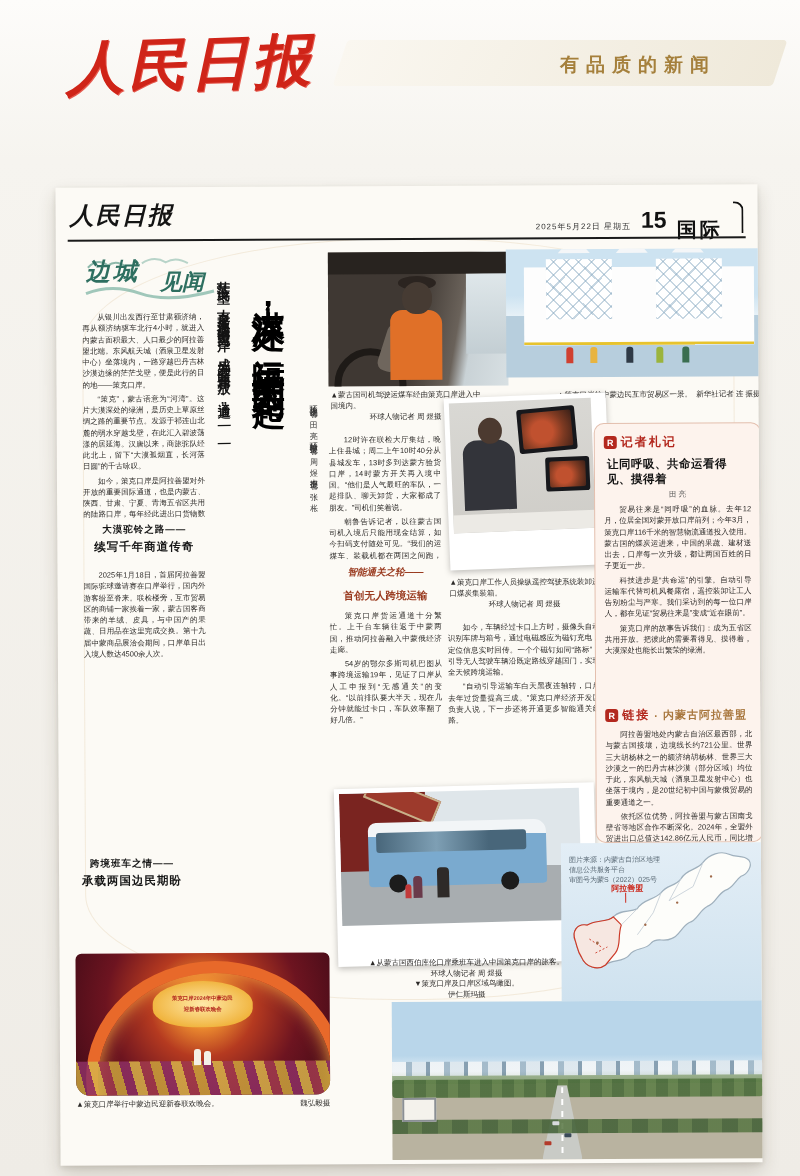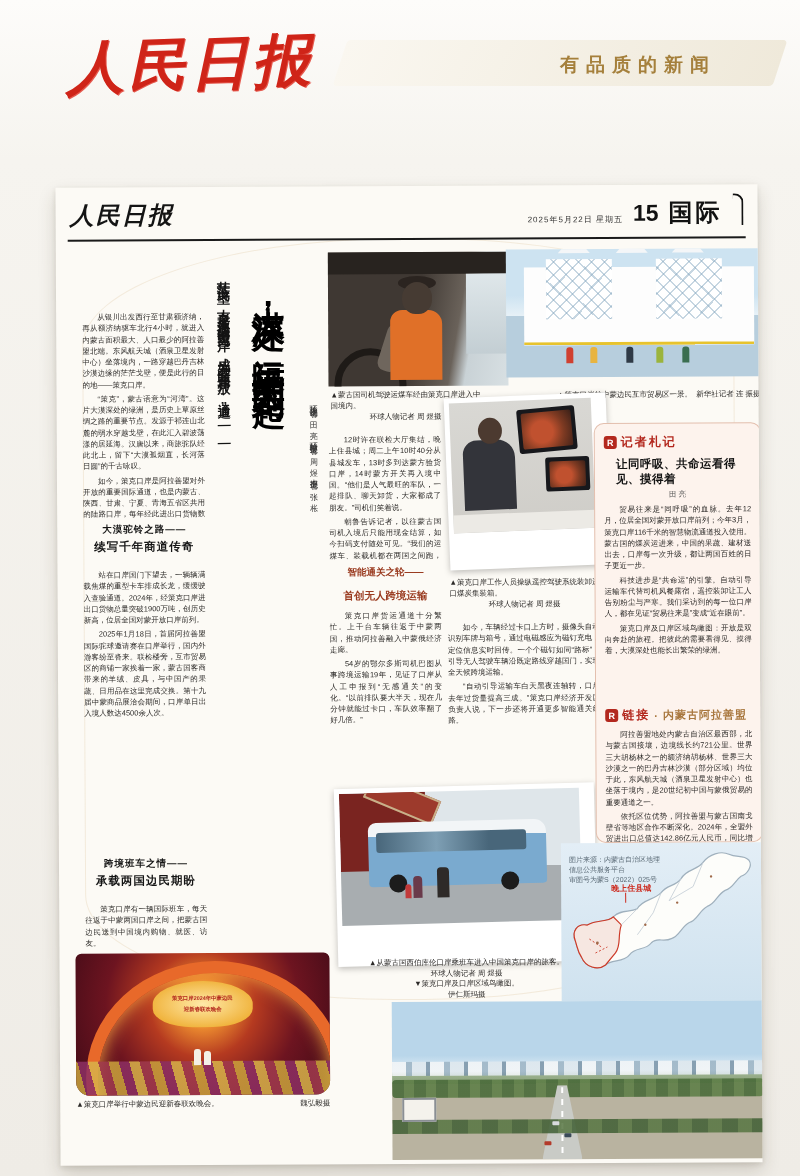--- a/index.html
+++ b/index.html
@@ -19,38 +19,38 @@
   .page{left:58px;top:186px;width:702px;height:978px;background:#fcfaf5;
     box-shadow:0 8px 18px rgba(60,50,30,.18),0 2px 5px rgba(60,50,30,.12);
     transform:rotate(-.3deg);overflow:hidden;}
   .deco-arc{left:26px;top:52px;width:650px;height:760px;border:1px solid #ecdfc9;
     border-radius:48%/14%;opacity:.6;}
   .ph-logo{left:14px;top:12px;font-family:"Liberation Serif","DejaVu Serif",serif;
     font-style:italic;font-weight:900;font-size:24px;color:#141414;letter-spacing:2px;}
   .ph-right{right:14px;top:12px;display:flex;align-items:center;gap:10px;}
   .ph-date{font-size:8px;color:#333;letter-spacing:1px;padding-top:12px;}
   .ph-num{font-size:23px;font-weight:900;color:#111;}
-  .ph-sec{font-size:24px;font-weight:900;color:#111;letter-spacing:3px;}
+  .ph-sec{font-size:20px;font-weight:900;color:#111;letter-spacing:3px;margin-top:20px;}
   .ph-bracket{width:9px;height:30px;border-right:2.5px solid #111;border-top:2.5px solid #111;
     border-top-right-radius:9px;margin-top:-6px;}
   .ph-rule{left:12px;top:52px;width:678px;height:2px;background:#1a1a1a;}
   
   .col-logo{left:26px;top:66px;width:140px;height:52px;}
   .col-logo .w1{position:absolute;left:4px;top:2px;font-family:"Liberation Serif",serif;
     font-style:italic;font-weight:900;font-size:24px;color:#2e6f60;letter-spacing:3px;}
   .col-logo .w2{position:absolute;left:78px;top:14px;font-family:"Liberation Serif",serif;
     font-style:italic;font-weight:900;font-size:22px;color:#2e6f60;}
   
   .bodytxt{font-size:7.5px;line-height:1.5;color:#2c2a28;text-align:justify;overflow:hidden;}
   .bodytxt p{margin:0 0 3px;text-indent:2em;}
   .subhead{width:122px;text-align:center;color:#151515;}
   .subhead .l1{font-size:9.5px;font-weight:700;letter-spacing:1px;}
   .subhead .l2{font-size:11.5px;font-weight:900;margin-top:3px;letter-spacing:1px;}
   .subheadA{width:112px;text-align:center;color:#9a3b20;}
-  .subheadA .l1{font-size:9.5px;font-weight:700;}
+  .subheadA .l1{font-size:9.5px;font-weight:700;font-style:italic;}
   .subheadA .l2{font-size:10.5px;font-weight:900;margin-top:10px;}
   .v{writing-mode:vertical-rl;text-orientation:upright;}
   .kicker{left:158px;top:84px;height:570px;font-size:13px;font-weight:700;
     letter-spacing:3px;color:#141414;}
   .headline{left:189px;top:94px;height:640px;font-size:33px;font-weight:900;
     letter-spacing:4px;color:#000;font-family:"Liberation Sans",sans-serif;}
   .byline-v{left:250px;top:212px;height:210px;font-size:8px;color:#333;letter-spacing:1px;}
   .cap{font-size:7.5px;line-height:1.45;color:#2c2a28;}
   .credit{font-size:7.5px;color:#2c2a28;}
   
@@ -118,21 +118,21 @@
   .aerial .board{position:absolute;left:10px;top:96px;width:30px;height:20px;background:#f4f2ec;border:2px solid #8a8f94;}
   .aerial .car{position:absolute;width:7px;height:4px;border-radius:1px;}
   
   .panel{left:537px;top:238px;width:167px;height:420px;background:#fdf3ed;
     border:1px solid #e3bfae;border-radius:10px;padding:10px 9px;box-sizing:border-box;overflow:hidden;}
   .boxlabel{display:flex;align-items:center;gap:4px;}
   .boxlabel .ic{width:13px;height:13px;background:#b3281e;color:#fff;font-size:9px;font-weight:900;
     display:flex;align-items:center;justify-content:center;border-radius:3px;}
   .boxlabel .tt{font-size:12px;font-weight:900;color:#b3281e;letter-spacing:2px;}
   .boxlabel .topic{font-size:11px;font-weight:900;color:#a9783f;letter-spacing:1px;}
-  .notes-title{font-size:11.5px;font-weight:900;color:#141414;margin:6px 12px 3px;letter-spacing:.5px;}
+  .notes-title{font-size:11.5px;font-weight:900;color:#141414;margin:6px 3px 3px;letter-spacing:.5px;}
   .notes-byline{text-align:center;font-size:7.5px;color:#555;margin-bottom:4px;}
   .panel .bodytxt{font-size:7.5px;}
   
   .mapblock{left:502px;top:658px;width:202px;height:158px;background:linear-gradient(#e3eef6,#cfe2ef);overflow:hidden;}
   .map-src{position:absolute;left:8px;top:12px;font-size:7px;line-height:1.45;color:#5a6a76;}
   .map-label{position:absolute;left:50px;top:40px;font-size:8px;font-weight:900;color:#cc2a1e;}
   .map-label::after{content:"";position:absolute;left:14px;top:10px;width:1px;height:10px;background:#cc2a1e;}
   
   .capblock{color:#2c2a28;}
   .center{text-align:center;}
@@ -152,40 +152,45 @@
 
     <div class="abs ph-logo">人民日报</div>
     <div class="abs ph-right">
       <span class="ph-date">2025年5月22日 星期五</span>
       <span class="ph-num">15</span>
       <span class="ph-sec">国际</span>
       <span class="ph-bracket"></span>
     </div>
     <div class="abs ph-rule"></div>
 
+    <div class="abs col-logo">
+      <svg width="140" height="52" viewBox="0 0 140 52">
+        <path d="M6 14 Q16 4 26 12 Q34 6 44 13" fill="none" stroke="#8fb9ab" stroke-width="2"></path>
+        <path d="M60 10 Q72 2 84 9 Q94 3 106 10" fill="none" stroke="#b8d4c9" stroke-width="2"></path>
+        <path d="M4 40 Q30 30 58 40 T132 38" fill="none" stroke="#79b1a1" stroke-width="3" opacity=".7"></path>
+      </svg>
+      <span class="w1">边城</span>
+      <span class="w2">见闻</span>
+    </div>
 
     <div class="abs bodytxt" style="left:26px;top:124px;width:122px;height:208px;">
       <p>从银川出发西行至甘肃额济纳，再从额济纳驱车北行4小时，就进入内蒙古面积最大、人口最少的阿拉善盟北端。东风航天城（酒泉卫星发射中心）坐落境内，一路穿越巴丹吉林沙漠边缘的茫茫戈壁，便是此行的目的地——策克口岸。</p>
       <p>“策克”，蒙古语意为“河湾”。这片大漠深处的绿洲，是历史上草原丝绸之路的重要节点。发源于祁连山北麓的弱水穿越戈壁，在此汇入碧波荡漾的居延海。汉唐以来，商旅驼队经此北上，留下“大漠孤烟直，长河落日圆”的千古咏叹。</p>
       <p>如今，策克口岸是阿拉善盟对外开放的重要国际通道，也是内蒙古、陕西、甘肃、宁夏、青海五省区共用的陆路口岸，每年经此进出口货物数百万吨，出入境人员数十万人次。</p>
     </div>
     <div class="abs subhead" style="left:26px;top:336px;">
       <div class="l1">大漠驼铃之路——</div>
       <div class="l2">续写千年商道传奇</div>
     </div>
     <div class="abs bodytxt" style="left:26px;top:382px;width:122px;height:282px;">
-      <p>站在口岸国门下望去，一辆辆满载焦煤的重型卡车排成长龙，缓缓驶入查验通道。2024年，经策克口岸进出口货物总量突破1900万吨，创历史新高，位居全国对蒙开放口岸前列。</p>
       <p>2025年1月18日，首届阿拉善盟国际驼球邀请赛在口岸举行，国内外游客纷至沓来。联检楼旁，互市贸易区的商铺一家挨着一家，蒙古国客商带来的羊绒、皮具，与中国产的果蔬、日用品在这里完成交换。第十九届中蒙商品展洽会期间，口岸单日出入境人数达4500余人次。</p>
     </div>
-    <div class="abs subhead" style="left:26px;top:670px;">
+    <div class="abs subhead" style="left:12px;top:670px;">
       <div class="l1">跨境班车之情——</div>
       <div class="l2">承载两国边民期盼</div>
-    </div>
-    <div class="abs bodytxt" style="left:26px;top:716px;width:122px;height:46px;">
-      <p>策克口岸有一辆国际班车，每天往返于中蒙两国口岸之间，把蒙古国边民送到中国境内购物、就医、访友。</p>
     </div>
 
     <div class="abs v kicker">茫茫戈壁、古老居延海边的策克口岸，成为五省区共用开放“通道”——</div>
     <div class="abs v headline">大漠深处，远隔千里的人走到一起</div>
     <div class="abs v byline-v">环球人物记者 田 亮　环球时报记者 周 煜　本报记者 张 枨</div>
 
     <div class="abs photo driver">
       <div class="roof"></div>
       <div class="win"></div>
       <div class="wheel"></div>
@@ -276,21 +281,21 @@
     <div class="abs panel">
       <div class="boxlabel">
         <span class="ic">R</span>
         <span class="tt">记者札记</span>
       </div>
       <div class="notes-title">让同呼吸、共命运看得见、摸得着</div>
       <div class="notes-byline">田 亮</div>
       <div class="bodytxt" style="height:196px;">
         <p>贸易往来是“同呼吸”的血脉。去年12月，位居全国对蒙开放口岸前列；今年3月，策克口岸116千米的智慧物流通道投入使用。蒙古国的煤炭运进来，中国的果蔬、建材送出去，口岸每一次升级，都让两国百姓的日子更近一步。</p>
         <p>科技进步是“共命运”的引擎。自动引导运输车代替司机风餐露宿，遥控装卸让工人告别粉尘与严寒。我们采访到的每一位口岸人，都在见证“贸易往来是”变成“近在眼前”。</p>
-        <p>策克口岸及口岸区域鸟瞰图：开放是双向奔赴的旅程。把彼此的需要看得见、摸得着，大漠深处也能长出繁荣的绿洲。</p>
+        <p>策克口岸的故事告诉我们：成为五省区共用开放。把彼此的需要看得见、摸得着，大漠深处也能长出繁荣的绿洲。</p>
       </div>
       <div class="boxlabel" style="margin-top:7px;">
         <span class="ic">R</span>
         <span class="tt">链接</span>
         <span class="topic">·</span>
         <span class="topic">内蒙古阿拉善盟</span>
       </div>
       <div class="bodytxt" style="margin-top:5px;height:118px;">
         <p>阿拉善盟地处内蒙古自治区最西部，北与蒙古国接壤，边境线长约721公里。世界三大胡杨林之一的额济纳胡杨林、世界三大沙漠之一的巴丹吉林沙漠（部分区域）均位于此，东风航天城（酒泉卫星发射中心）也坐落于境内，是20世纪初中国与蒙俄贸易的重要通道之一。</p>
         <p>依托区位优势，阿拉善盟与蒙古国南戈壁省等地区合作不断深化。2024年，全盟外贸进出口总值达142.86亿元人民币，同比增长8.77%。继2023年与蒙古国南戈壁省缔结友好关系后，2024年双方又签署口岸合作文件，共建跨境铁路、智慧口岸，推动阿拉善融入中蒙俄经济走廊，打造向北开放重要节点。</p>
@@ -306,21 +311,21 @@
         <circle cx="36" cy="100" r="1.4" fill="#a06a4a"></circle>
           <circle cx="84" cy="82" r="1.2" fill="#a06a4a"></circle>
         <circle cx="116" cy="60" r="1.2" fill="#a06a4a"></circle>
           <circle cx="150" cy="34" r="1.2" fill="#a06a4a"></circle>
       </svg>
       <div class="map-src">
         <div>图片来源：内蒙古自治区地理</div>
         <div>信息公共服务平台</div>
         <div>审图号为蒙S（2022）025号</div>
       </div>
-      <div class="map-label">晚上住县城</div>
+      <div class="map-label">阿拉善盟</div>
     </div>
 
     <div class="abs photo aerial">
       <div class="skyline"></div>
       <div class="trees"></div>
       <div class="road"></div>
       <div class="dash"></div>
       <div class="trees2"></div>
       <div class="board"></div>
       <div class="car" style="left:160px;top:120px;background:#d8dadd;"></div>

